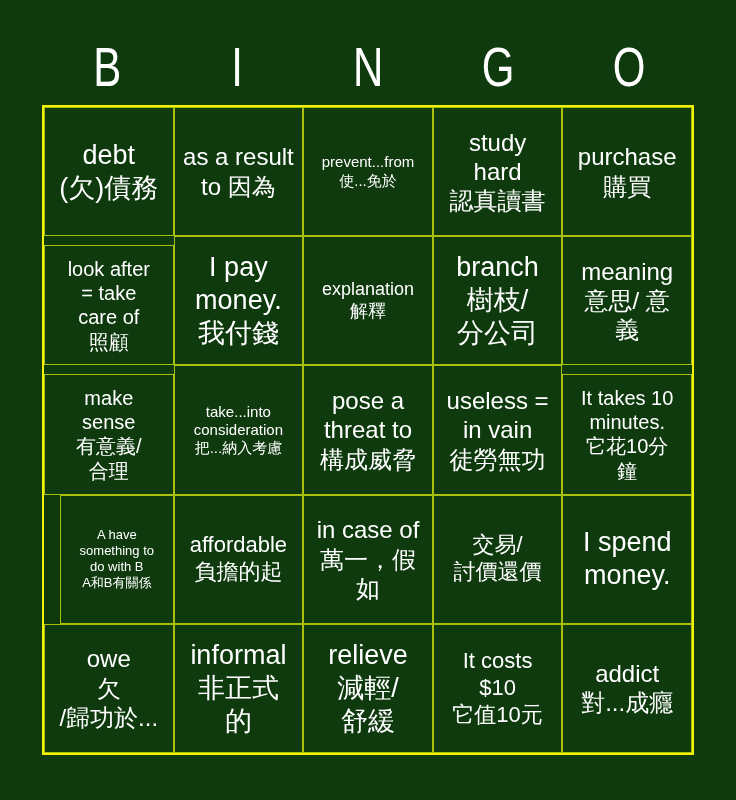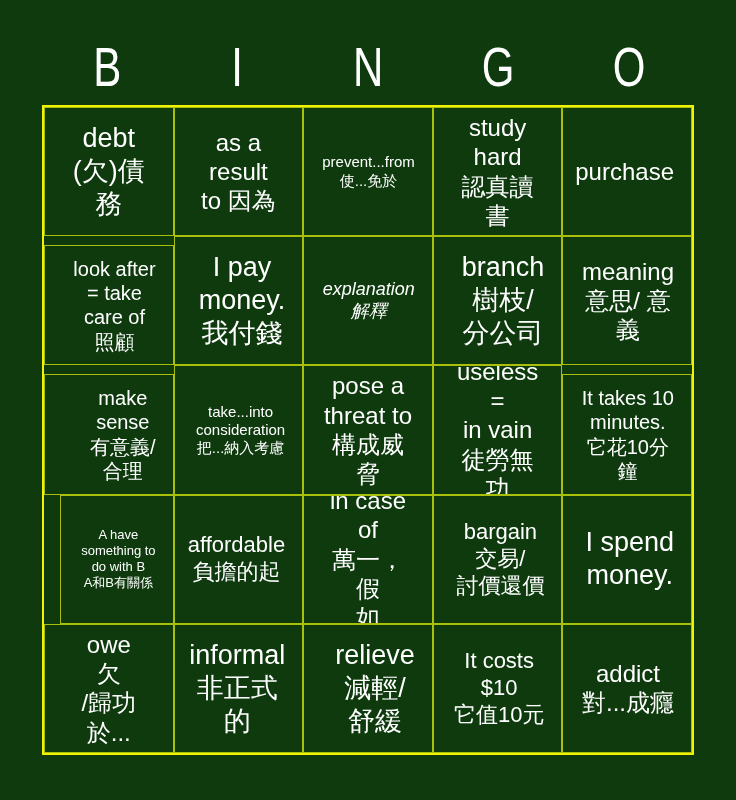--- a/index.html
+++ b/index.html
@@ -42,31 +42,31 @@
     border: 2px solid var(--outer, #f2f207);
     display: grid;
     grid-template-columns: repeat(5, 1fr);
     grid-template-rows: repeat(5, 1fr);
   }
   .cell {
     box-sizing: border-box;
     border: 1px solid var(--inner, #aabf0c);
     display: flex;
     align-items: center;
-    justify-content: flex-end;
+    justify-content: center;
     text-align: center;
     color: var(--text, #ffffff);
     overflow: hidden;
     cursor: pointer;
-    padding: 17px;
+    padding: 7px;
   }
   .cell .line { line-height: 1.22; }
   .xs  { font-size: 15px; }
   .sm  { font-size: 13px; margin-left: 16px; }
-  .md  { font-size: 18px; font-style: italic; }
+  .md  { font-size: 18px; }
   .ml  { font-size: 20px; margin-top: 9px; }
   .lg  { font-size: 22px; }
   .xl  { font-size: 24px; }
   .xxl { font-size: 27px; }
 </style>
 </head>
 <body style="--bg: #0e3a0e; --outer: #f2f207; --inner: #aabf0c; --text: #ffffff; --title-color: #ffffff;">
 
 <div class="title">
   <span class="letter">B</span>
@@ -98,20 +98,21 @@
     <div class="cell xl">
       <div>
         <div class="line">study</div>
         <div class="line">hard</div>
         <div class="line">認真讀書</div>
       </div>
     </div>
     <div class="cell xl">
       <div>
         <div class="line">purchase</div>
+        <div class="line">購買</div>
       </div>
     </div>
     <div class="cell ml">
       <div>
         <div class="line">look after</div>
         <div class="line">= take</div>
         <div class="line">care of</div>
         <div class="line">照顧</div>
       </div>
     </div>
@@ -195,21 +196,20 @@
     </div>
     <div class="cell xl">
       <div>
         <div class="line">in case of</div>
         <div class="line">萬一，假</div>
         <div class="line">如</div>
       </div>
     </div>
     <div class="cell lg">
       <div>
-        <div class="line">bargain</div>
         <div class="line">交易/</div>
         <div class="line">討價還價</div>
       </div>
     </div>
     <div class="cell xxl">
       <div>
         <div class="line">I spend</div>
         <div class="line">money.</div>
       </div>
     </div>

